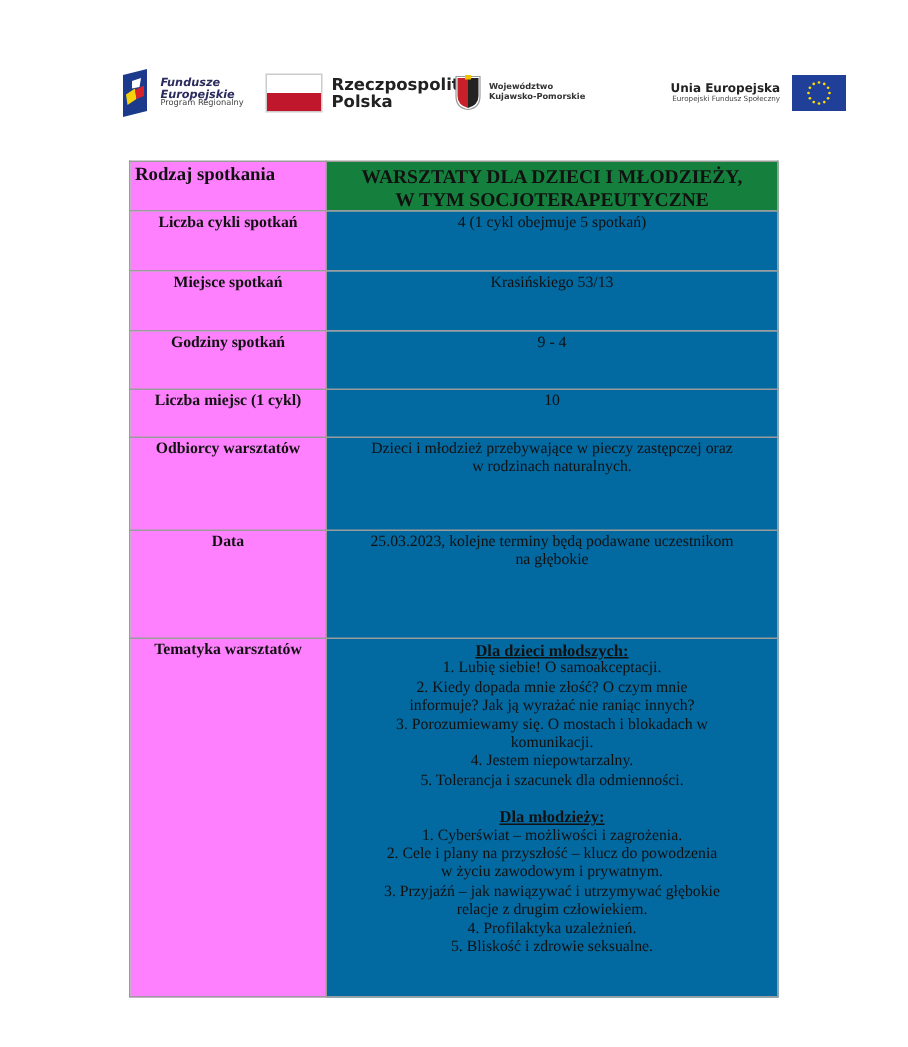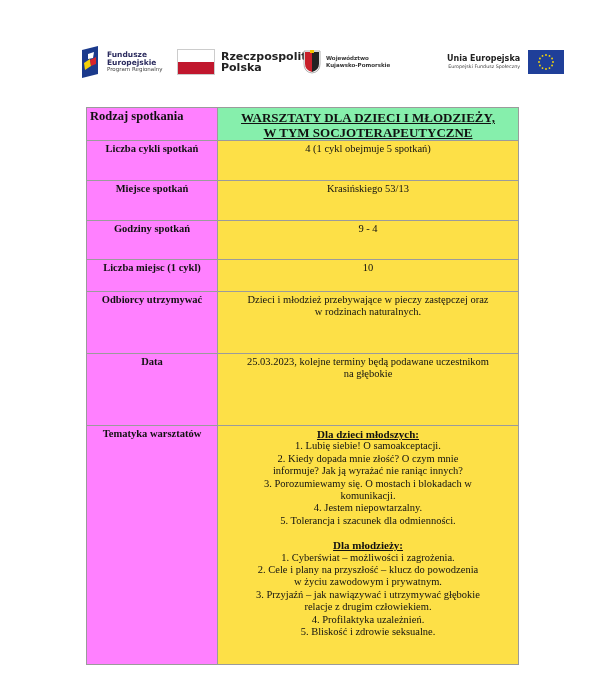--- a/index.html
+++ b/index.html
@@ -6,41 +6,41 @@
   body { width: 605px; height: 698px; position: relative; overflow: hidden;
          font-family: "Liberation Serif", serif; color: #111; }
 
   .logos { position: absolute; top: 40px; left: 0; width: 605px; height: 44px; }
   .logo { position: absolute; top: 0; height: 44px; display: flex; align-items: center; }
   .logo-fe { left: 80px; }
   .logo-pl { left: 177px; }
   .logo-kp { left: 303px; }
   .logo-ue { left: 413px; }
   .logo-text { font-family: "DejaVu Sans", sans-serif; line-height: 1.05; }
-  .fe-t1 { font-size: 7.5px; font-weight: bold; color: #2b2b5e; }
+  .fe-t1 { font-size: 7.5px; font-weight: bold; color: #2b2b5e; font-style: italic; }
   .fe-t2 { font-size: 5.5px; color: #444; }
   .pl-t { font-size: 11px; font-weight: bold; color: #222; line-height: 1.0; }
   .kp-t { font-size: 5.5px; font-weight: bold; color: #333; line-height: 1.2; }
   .ue-t1 { font-size: 8px; font-weight: bold; color: #222; text-align: right; margin-left: 34px; }
   .ue-t2 { font-size: 4.8px; color: #444; text-align: right; }
 
   .flag-pl { width: 36px; height: 24px; border: 1px solid #ccc; margin-right: 6px; display: flex; flex-direction: column; }
   .flag-pl .w { flex: 1; background: #fff; }
   .flag-pl .r { flex: 1; background: #c0172d; }
 
   .flag-eu { width: 36px; height: 24px; background: #1f3f99; margin-left: 8px; position: relative; }
 
   table.info { position: absolute; left: 86px; top: 107px; width: 433px;
                border-collapse: collapse; table-layout: fixed; }
   table.info td { border: 1px solid #9b9b9b; vertical-align: top; padding: 2px 3px 0 3px;
                   font-size: 10.5px; line-height: 12.4px; }
   td.label { background: #ff80ff; width: 124px; font-weight: bold; text-align: center; }
   td.label.first { text-align: left; font-size: 12.5px; }
-  td.value { background: #fde047; text-align: center; }
-  td.value.head { background: #86efac; font-weight: bold; font-size: 13px; line-height: 15px; text-decoration: underline; }
+  td.value { background: #0369a1; text-align: center; }
+  td.value.head { background: #15803d; font-weight: bold; font-size: 13px; line-height: 15px; }
   .sub-h { font-weight: bold; text-decoration: underline; font-size: 11px; }
   .topic { display: block; }
   .gap { height: 12px; }
 </style>
 </head>
 <body>
 
 <div class="logos">
   <div class="logo logo-fe">
     <svg width="22" height="32" viewBox="0 0 22 32">
@@ -123,21 +123,21 @@
   </tr>
   <tr style="height:39px;">
     <td class="label">Godziny spotkań</td>
     <td class="value">9 - 4</td>
   </tr>
   <tr style="height:32px;">
     <td class="label">Liczba miejsc (1 cykl)</td>
     <td class="value">10</td>
   </tr>
   <tr style="height:62px;">
-    <td class="label">Odbiorcy utrzymywać</td>
+    <td class="label">Odbiorcy warsztatów</td>
     <td class="value">
       <div>Dzieci i młodzież przebywające w pieczy zastępczej oraz</div>
       <div>w rodzinach naturalnych.</div>
     </td>
   </tr>
   <tr style="height:72px;">
     <td class="label">Data</td>
     <td class="value">
       <div>25.03.2023, kolejne terminy będą podawane uczestnikom</div>
       <div>na głębokie</div>

